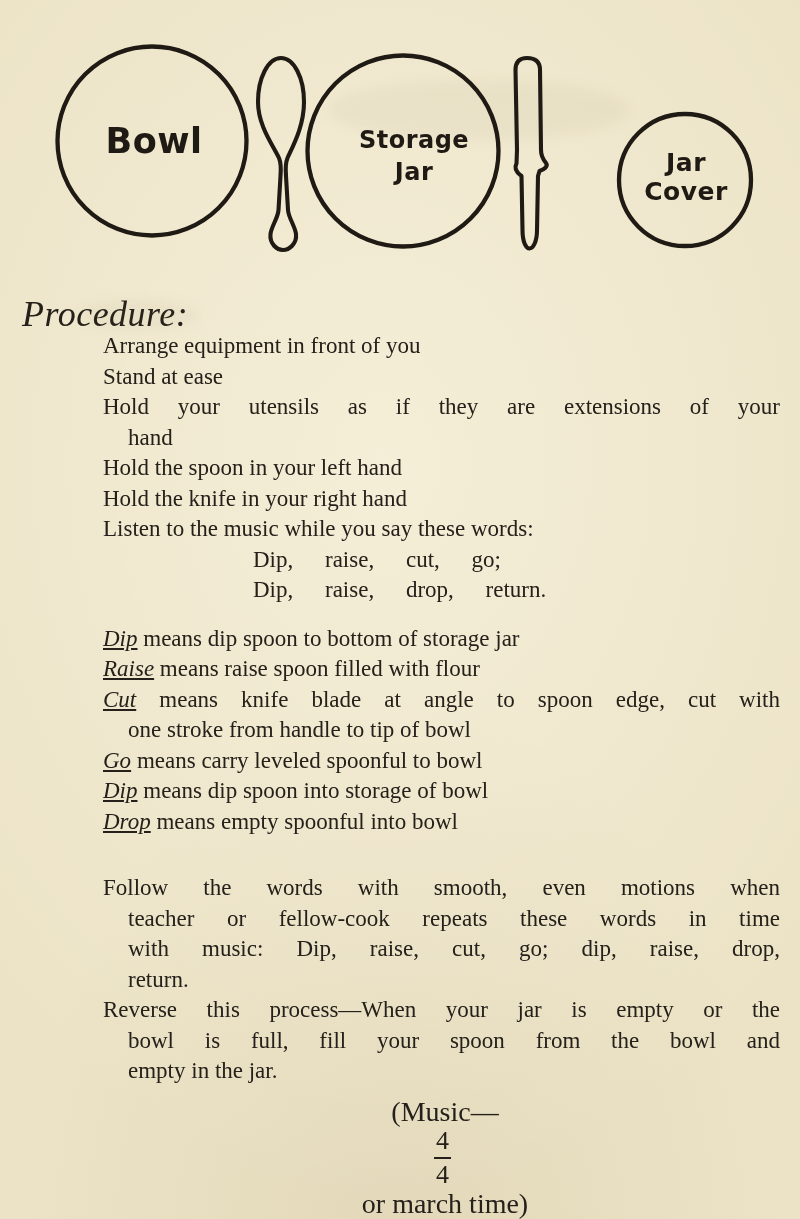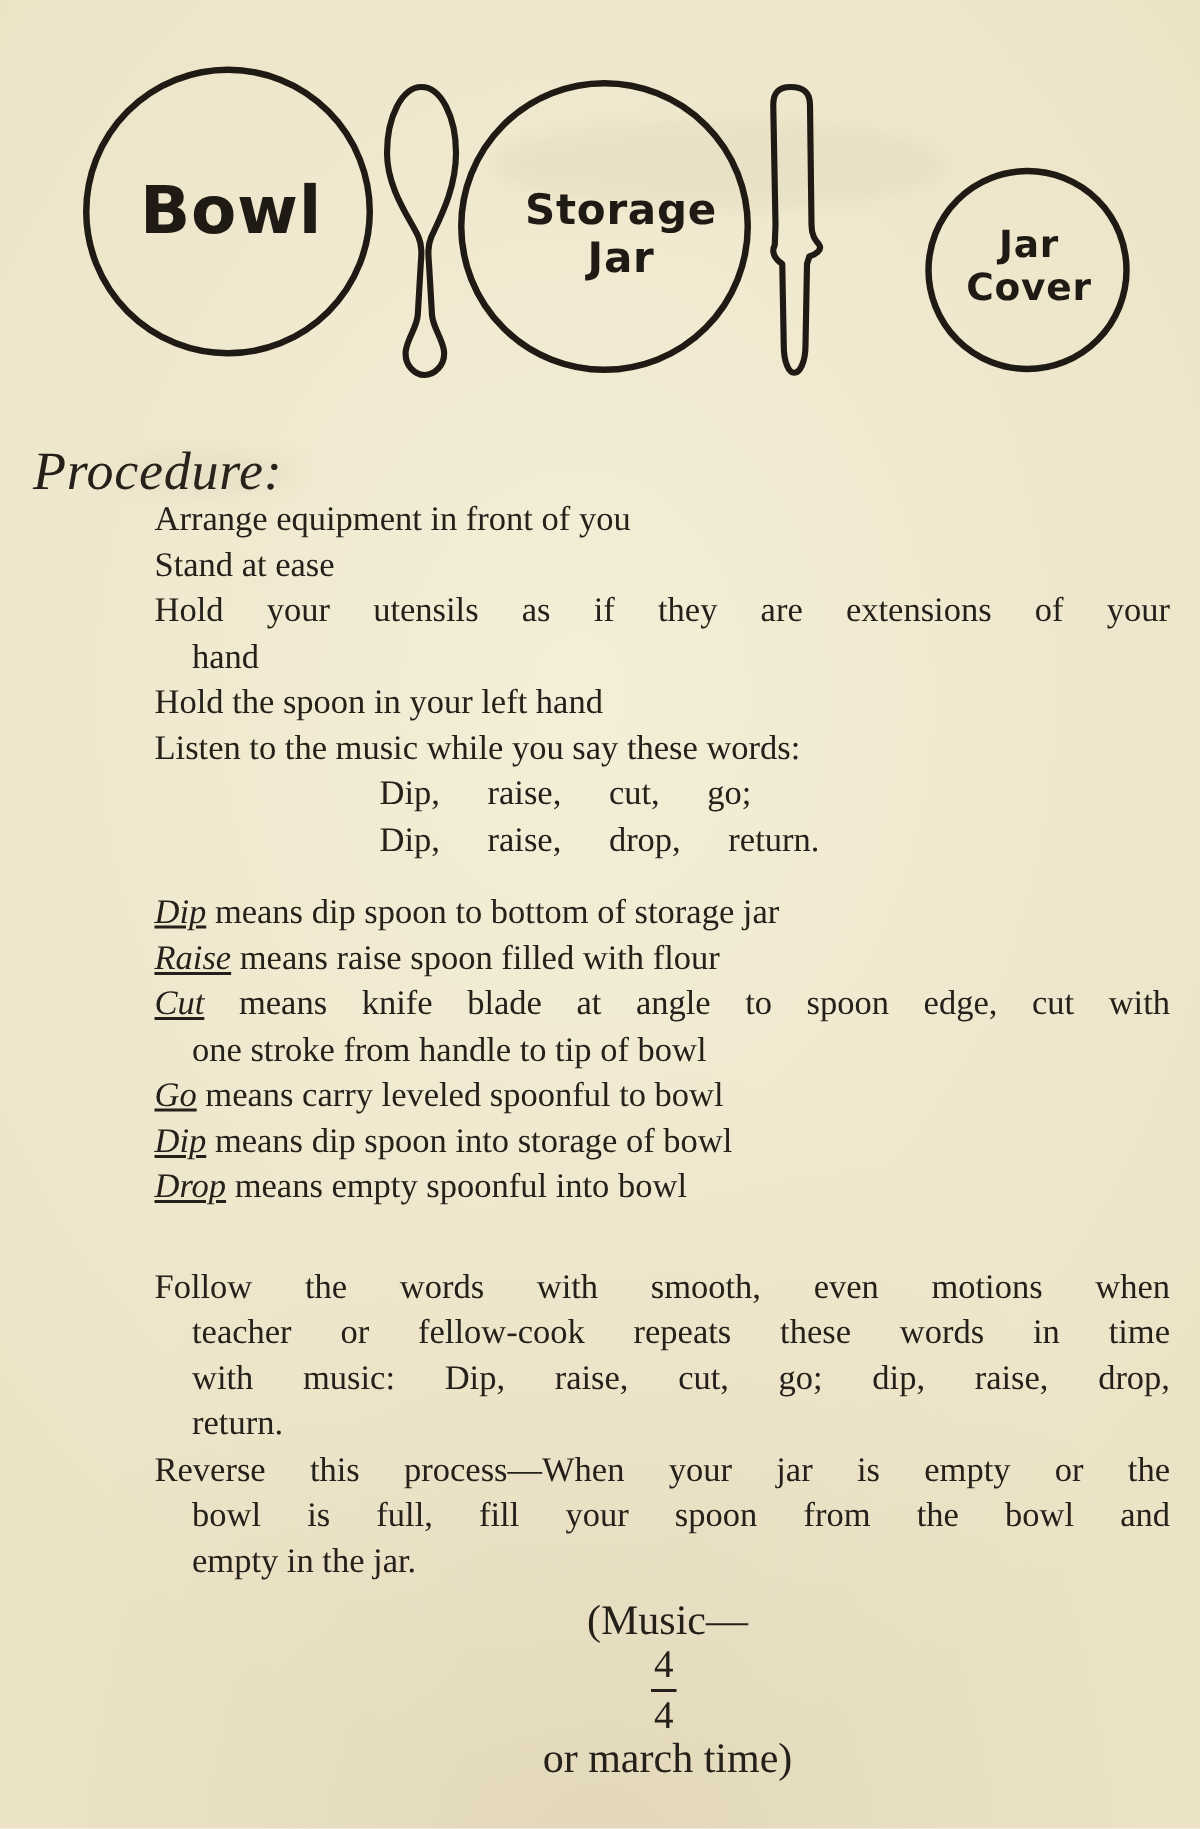--- a/index.html
+++ b/index.html
@@ -20,22 +20,22 @@
   .bleed.b2{left:80px;top:300px;width:120px;height:30px;}
 
   
   .diagram{position:relative;width:800px;height:265px;}
   .diagram svg{position:absolute;left:0;top:0;}
   .hand-label{
     position:absolute;transform:translate(-50%,-50%);
     font-family:"DejaVu Sans",sans-serif;font-weight:bold;color:#1f1a13;
     text-align:center;letter-spacing:0.5px;white-space:nowrap;
   }
-  .bowl-label{left:154px;top:141px;font-size:44px;}
-  .storage-label{left:414px;top:156px;font-size:28px;line-height:32px;}
+  .bowl-label{left:154px;top:141px;font-size:35px;}
+  .storage-label{left:414px;top:156px;font-size:24px;line-height:32px;}
   .cover-label{left:686px;top:177px;font-size:25px;line-height:29px;}
 
   
   .heading{
     margin:32px 0 0 22px;height:34px;line-height:34px;
     font-style:italic;font-size:36px;letter-spacing:0.5px;
   }
   .text-col{margin-left:103px;width:677px;font-size:23px;}
   .line{height:30.5px;line-height:30.5px;}
   .just{text-align:justify;text-align-last:justify;}
@@ -110,20 +110,21 @@
   <div class="heading">Procedure:</div>
 
   <div class="text-col">
 
     <div class="steps">
       <div class="line">Arrange equipment in front of you</div>
       <div class="line">Stand at ease</div>
       <div class="line just">Hold your utensils as if they are extensions of your</div>
       <div class="line cont">hand</div>
       <div class="line">Hold the spoon in your left hand</div>
+      <div class="line">Hold the knife in your right hand</div>
       <div class="line">Listen to the music while you say these words:</div>
     </div>
 
     <div class="chant">
       <div class="line">Dip, raise, cut, go;</div>
       <div class="line">Dip, raise, drop, return.</div>
     </div>
 
     <div class="defs">
       <div class="line"><span class="term">Dip</span> <span>means dip spoon to bottom of storage jar</span></div>

